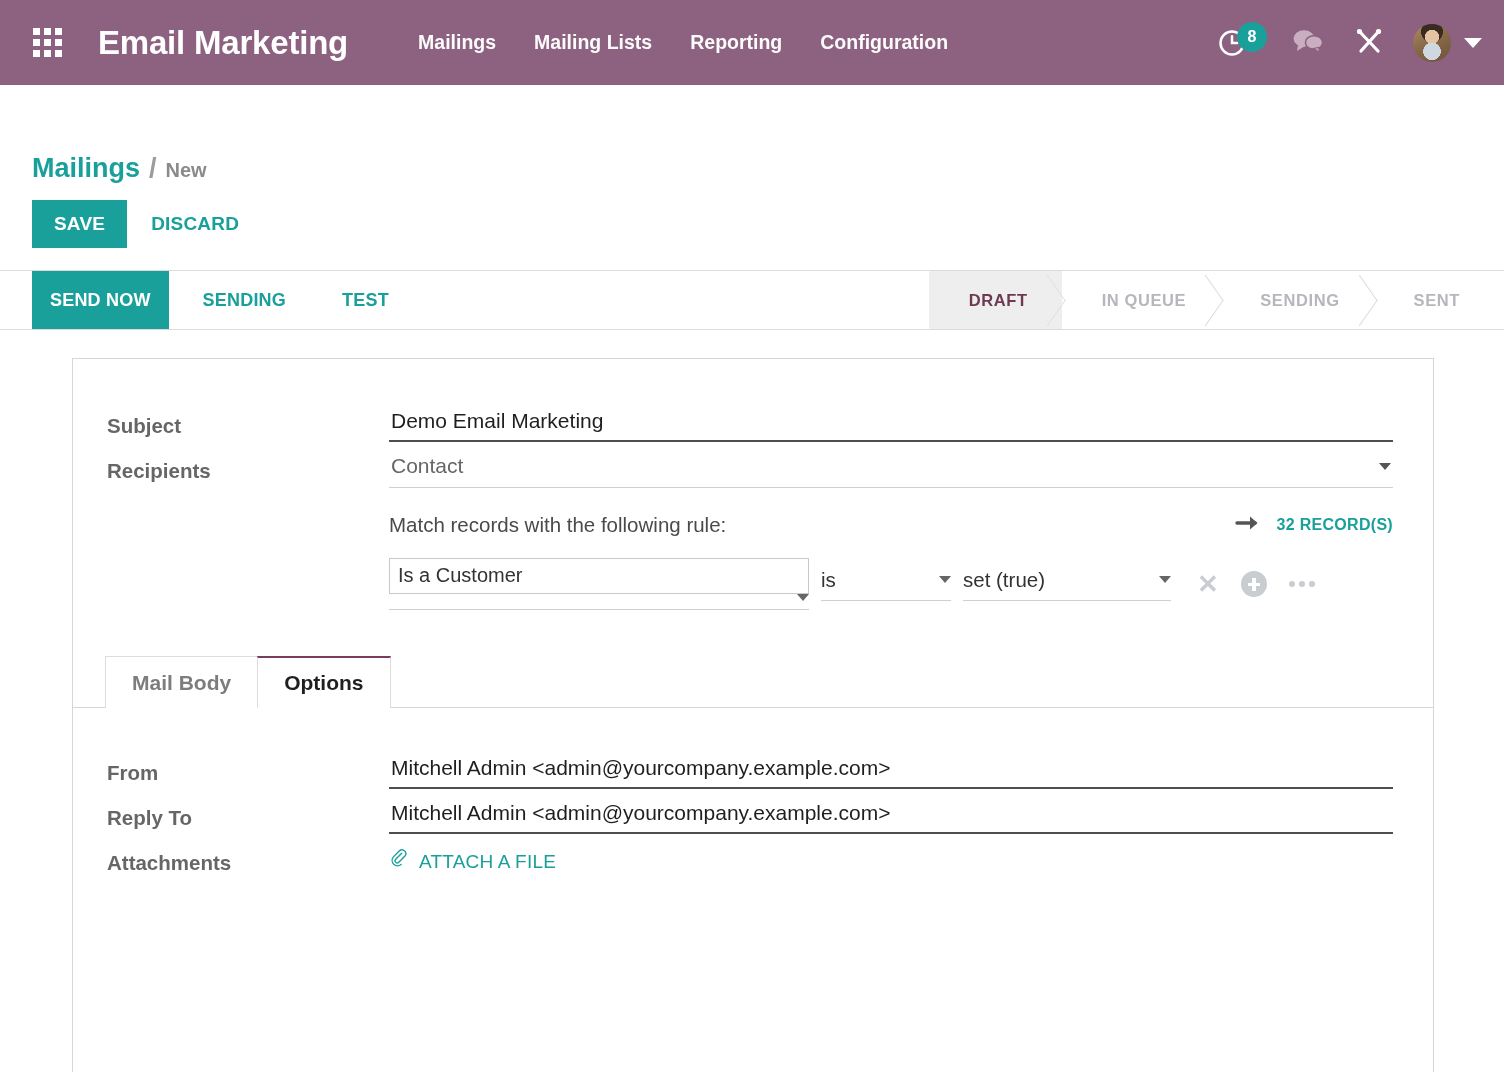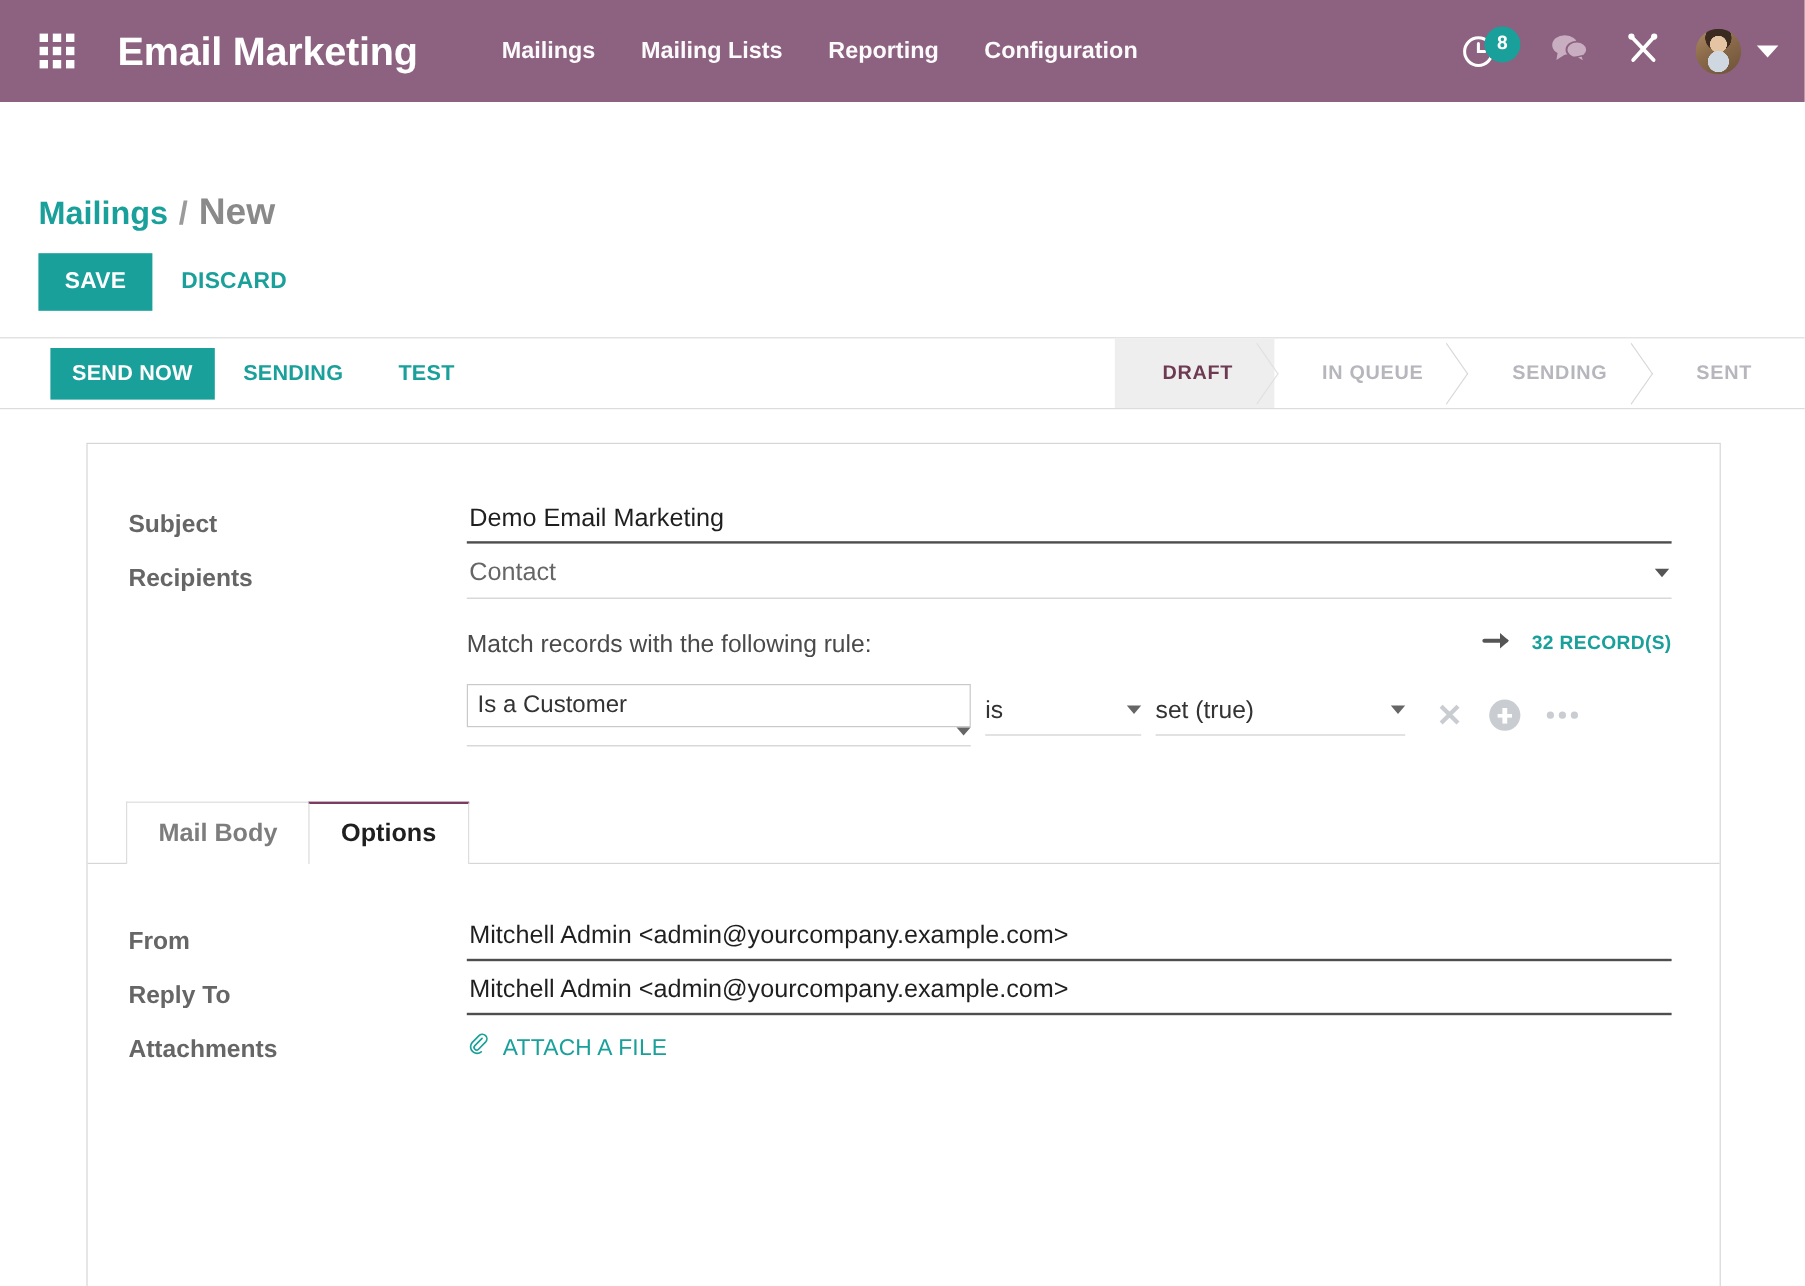--- a/index.html
+++ b/index.html
@@ -99,21 +99,21 @@
 
   
   .control-panel { background: #ffffff; padding: 0 0 0 0; }
 
   .breadcrumb-row {
     padding: 26px 32px 0 32px;
     display: flex; align-items: baseline;
   }
   .bc-root { color: #1aa09a; font-size: 27px; font-weight: bold; cursor: pointer; }
   .bc-sep  { color: #9b9b9b; font-size: 27px; font-weight: bold; margin: 0 9px; }
-  .bc-cur  { color: #8a8a8a; font-size: 31px; font-weight: bold; margin-top: 48px; }
+  .bc-cur  { color: #8a8a8a; font-size: 20px; font-weight: bold; margin-top: 48px; }
 
   .btn-row { padding: 16px 32px 0 32px; display: flex; align-items: center; gap: 0; }
   .btn-save {
     background: #1aa09a;
     color: #ffffff;
     font-size: 19px;
     font-weight: bold;
     letter-spacing: 0.2px;
     padding: 13px 22px;
     border: none;
@@ -132,21 +132,21 @@
 
   .statusbar-row {
     margin-top: 22px;
     border-top: 1px solid #dcdcdc;
     border-bottom: 1px solid #dcdcdc;
     height: 60px;
     display: flex;
     align-items: stretch;
     background: #ffffff;
   }
-  .sb-left { display: flex; align-items: center; padding-left: 42px; gap: 2px; }
+  .sb-left { display: flex; padding-left: 32px; gap: 12px; }
   .sb-btn-primary {
     background: #1aa09a; color: #ffffff;
     font-size: 18px; font-weight: bold; letter-spacing: 0.2px;
     padding: 11px 18px; border: none; cursor: pointer;
   }
   .sb-btn {
     background: transparent; color: #1aa09a;
     font-size: 18px; font-weight: bold; letter-spacing: 0.2px;
     padding: 11px 22px; border: none; cursor: pointer;
   }

